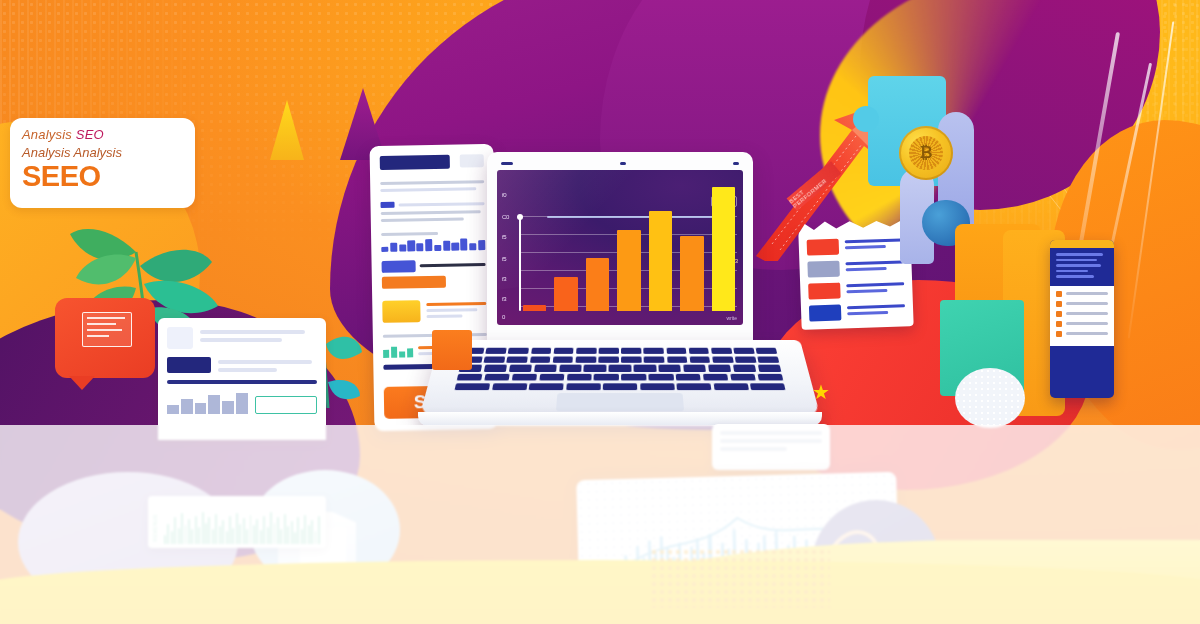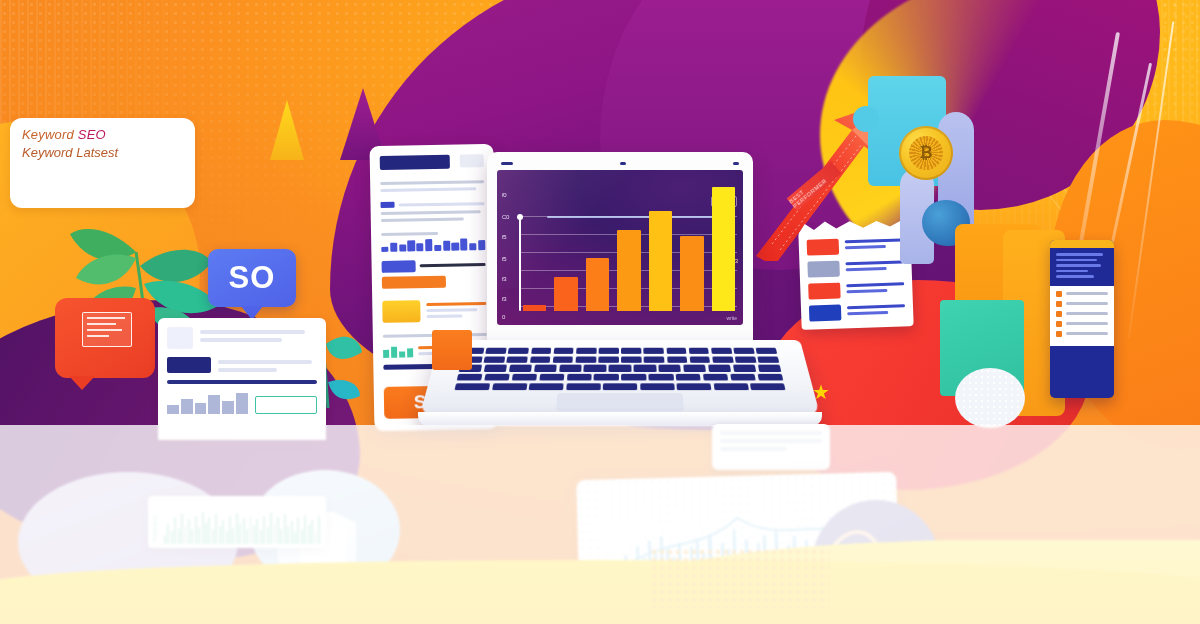--- a/index.html
+++ b/index.html
@@ -454,22 +454,23 @@
   <div class="obj blob-red-mid"></div>
 
   <div class="obj streak" style="left:1090px; top:30px; height:300px; transform:rotate(10deg);"></div>
   <div class="obj streak" style="left:1120px; top:60px; height:280px; transform:rotate(12deg); width:3px;"></div>
   <div class="obj streak" style="left:1150px; top:20px; height:320px; transform:rotate(8deg); width:2px;"></div>
 
   <div class="obj" style="left:270px;top:100px;width:34px;height:60px;background:linear-gradient(180deg,#ffd91c,#f7b31a);clip-path:polygon(50% 0,100% 100%,0 100%);"></div>
   <div class="obj" style="left:340px;top:88px;width:46px;height:72px;background:linear-gradient(180deg,#a01d90,#74147c);clip-path:polygon(50% 0,100% 100%,0 100%);"></div>
 
   <div class="obj seo-card">
-    <div class="seo-line1 blur"><span>Keyword </span><span class="hl">SEO</span></div>
-    <div class="seo-line2 blur">Keyword Latsest</div>
+    <div class="seo-line1 blur"><span>Analysis </span><span class="hl">SEO</span></div>
+    <div class="seo-line2 blur">Analysis Analysis</div>
+    <div class="seo-line3">SEEO</div>
   </div>
 
   <div class="obj" style="left:40px;top:218px;width:220px;height:130px;">
     <svg viewBox="0 0 220 130" width="220" height="130">
       <g>
         <path d="M108 128 C104 90 100 60 96 34" stroke="#3faa5c" stroke-width="3" fill="none"></path>
         <path d="M96 34 C72 10 44 6 30 16 C44 42 72 50 96 34Z" fill="#3fae5f"></path>
         <path d="M96 40 C72 30 44 42 36 60 C60 74 86 64 96 40Z" fill="#51bd6d"></path>
         <path d="M100 48 C128 26 160 28 172 44 C152 70 118 70 100 48Z" fill="#2faa78"></path>
         <path d="M104 66 C132 56 168 70 178 88 C150 104 116 92 104 66Z" fill="#2bbf93"></path>
@@ -490,23 +491,20 @@
 
   <div class="obj red-bubble">
     <div class="mini">
       <i style="width:80%"></i>
         <i style="width:60%"></i>
         <i style="width:72%"></i>
         <i style="width:45%"></i>
     </div>
   </div>
 
-  <div class="obj so-bubble">
-    <span>SO</span>
-  </div>
 
   <div class="obj left-dash">
     <div style="display:flex;gap:7px;align-items:flex-start;">
       <div class="sq"></div>
       <div style="flex:1;padding-top:3px;">
         <div class="bar" style="width:90%"></div>
         <div class="bar" style="width:70%;margin-top:4px;"></div>
       </div>
     </div>
     <div style="margin-top:8px;display:flex;gap:7px;">

